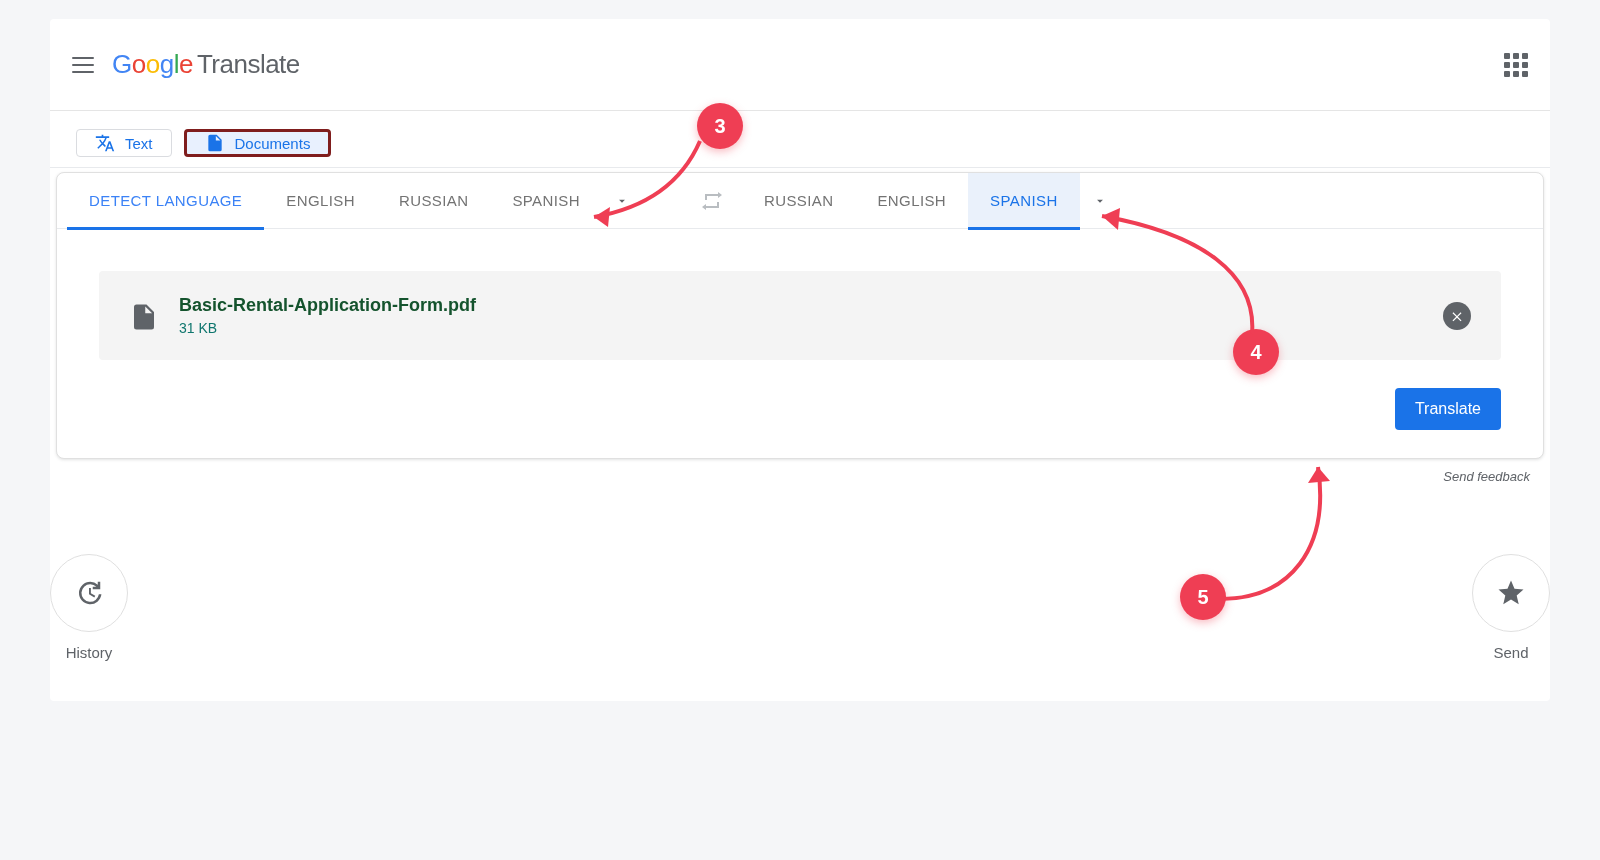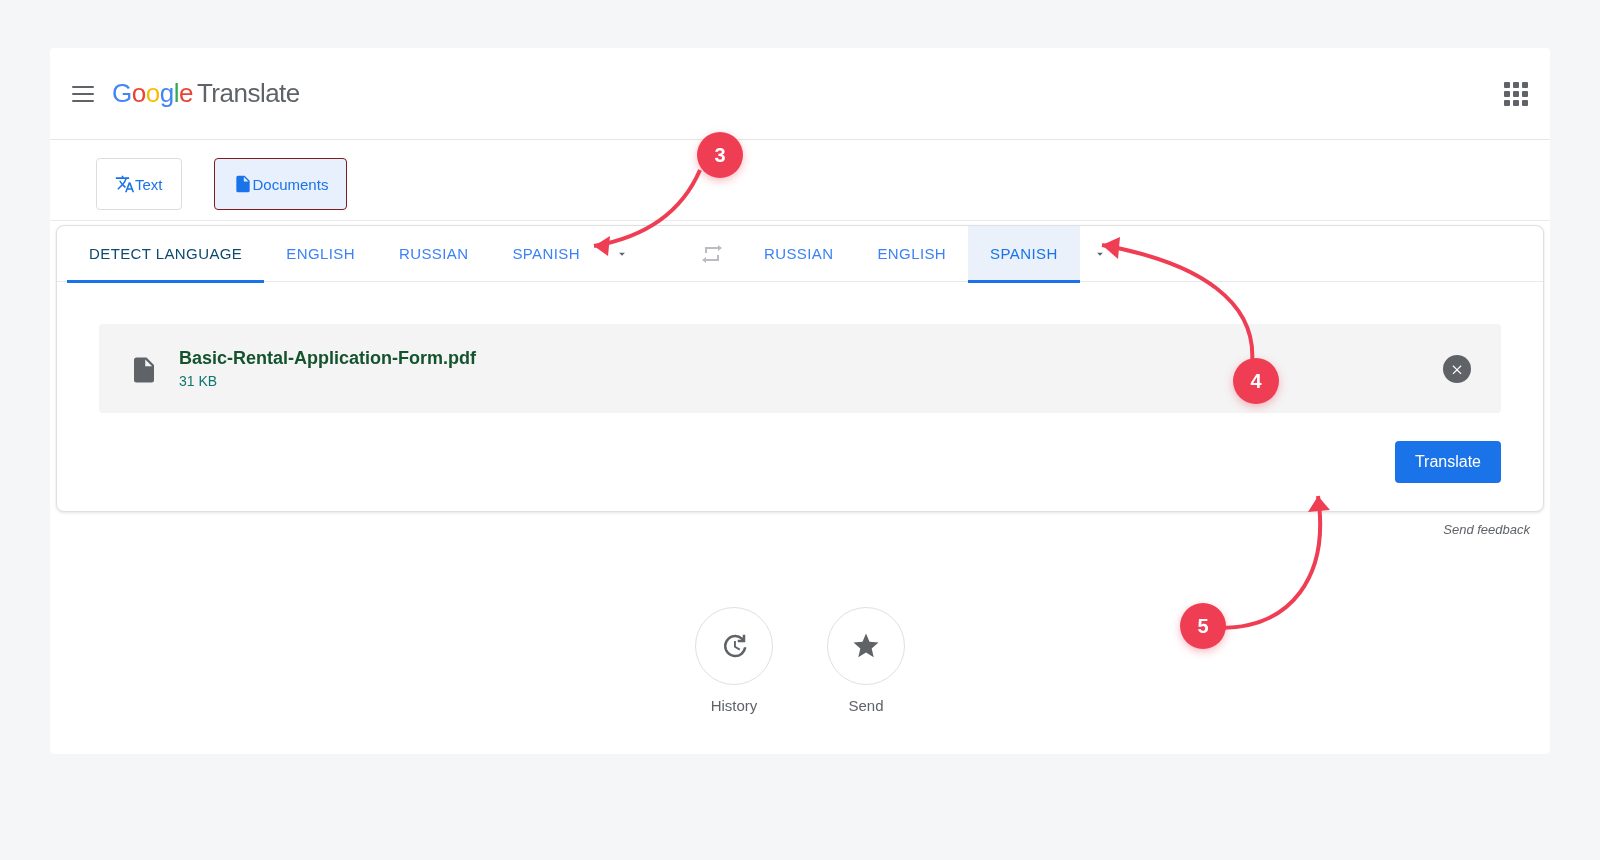--- a/index.html
+++ b/index.html
@@ -1,54 +1,54 @@
 <!DOCTYPE html>
 <html><head>
 <meta charset="utf-8">
 <style>
   * { box-sizing: border-box; margin: 0; padding: 0; }
   html, body { width: 1600px; height: 860px; font-family: Arial, Helvetica, sans-serif; background:#f5f6f8; }
-  .outer-pad { padding: 48px 50px; }
+  .outer-pad { padding: 19px 50px; }
   .app-frame {
     background:#fff; border-radius:4px; box-shadow:0 0 0 1px rgba(0,0,0,0.00);
     overflow: visible; position: relative;
   }
   
   .header {
     display:flex; align-items:center; height:92px; padding:0 22px;
     border-bottom:1px solid #e5e5e5;
   }
   .hamburger { width:24px; height:24px; cursor:pointer; display:flex; flex-direction:column; justify-content:center; gap:5px; margin-right:16px;}
   .hamburger div { height:2px; background:#5f6368; width:22px; border-radius:1px;}
   .logo { display:flex; align-items:baseline; font-size:26px; letter-spacing:-0.5px;}
   .g1{color:#4285F4;} .g2{color:#EA4335;} .g3{color:#FBBC05;} .g4{color:#4285F4;} .g5{color:#34A853;} .g6{color:#EA4335;}
   .logo-trans{ color:#5f6368; font-size:26px; font-weight:400; margin-left:4px;}
   .apps-grid { margin-left:auto; width:24px; height:24px; display:grid; grid-template-columns:repeat(3,6px); grid-template-rows:repeat(3,6px); gap:3px; cursor:pointer;}
   .apps-grid span{ background:#5f6368; border-radius:1px;}
   
   .modebar { display:flex; align-items:center; gap:12px; padding:18px 26px 10px 26px; background:#fff; border-bottom:1px solid #e8eaed;}
-  .mode-chip { display:flex; align-items:center; gap:0; height:52px; padding:0 18px; border-radius:4px; font-size:15px; font-weight:500; cursor:pointer; border:1px solid #dadce0; color:#1a73e8;margin-left:20px;}
-  .mode-chip.active { background:#e8f0fe; border:1px solid #7f1d1d;}
+  .mode-chip { display:flex; align-items:center; gap:10px; height:28px; padding:0 18px; border-radius:4px; font-size:15px; font-weight:500; cursor:pointer; border:1px solid #dadce0; color:#1a73e8;}
+  .mode-chip.active { background:#e8f0fe; border:3px solid #7f1d1d;}
   .mode-chip .mi { width:20px; height:20px; fill:#1a73e8;}
   
   .panel-wrap { padding:0 6px; position:relative; }
   .panel {
     margin:4px 0 0 0; background:#fff; border:1px solid #e0e0e0; border-radius:8px;
     box-shadow: 0 1px 3px rgba(60,64,67,.15);
   }
   .langbar {
     display:flex; align-items:center; height:56px; border-bottom:1px solid #e8eaed;
     padding-left:10px;
   }
   .langtabs { display:flex; align-items:center; }
   .ltab {
     padding:0 22px; height:56px; display:flex; align-items:center; font-size:15px;
-    font-weight:500; letter-spacing:.4px; color:#3b82f6; cursor:pointer; position:relative;
-  }
-  .ltab.active { color:#0c4a6e;}
+    font-weight:500; letter-spacing:.4px; color:#737373; cursor:pointer; position:relative;
+  }
+  .ltab.active { color:#3b82f6;}
   .ltab.active.blue-underline::after{
     content:""; position:absolute; left:0; right:0; bottom:-1px; height:3px; background:#1a73e8;
   }
   .ltab.target-active { color:#1a73e8; background:#eaf1fb;}
   .ltab.target-active::after{
     content:""; position:absolute; left:0; right:0; bottom:-1px; height:3px; background:#1a73e8;
   }
   .chev { width:40px; height:56px; display:flex; align-items:center; justify-content:center; cursor:pointer; color:#5f6368;}
   .swap { width:60px; height:56px; display:flex; align-items:center; justify-content:center; color:#b9bdc1;}
   .langbar .spacer{ flex:0 0 40px;}
@@ -66,21 +66,21 @@
   .file-close { width:28px; height:28px; border-radius:50%; background:#5f6368; display:flex; align-items:center; justify-content:center; cursor:pointer;}
   .file-close svg{ width:14px; height:14px; fill:#fff;}
   .translate-row { display:flex; justify-content:flex-end; margin-top:28px;}
   .translate-btn {
     background:#1a73e8; color:#fff; font-size:16px; font-weight:500;
     border:none; border-radius:4px; height:42px; padding:0 20px; cursor:pointer;
   }
   .feedback-row { display:flex; justify-content:flex-end; padding:10px 14px 0 0; font-size:13px; font-style:italic; color:#5f6368;}
   .feedback-row a{ color:#5f6368; cursor:pointer;margin-left:16px;}
   
-  .footer { display:flex; justify-content:center; gap:54px; padding:70px 0 40px 0;}
+  .footer { display:flex; justify-content:space-between; gap:54px; padding:70px 0 40px 0;}
   .fbtn { display:flex; flex-direction:column; align-items:center; gap:12px; cursor:pointer;}
   .fcirc { width:78px; height:78px; border:1px solid #e0e0e0; border-radius:50%; display:flex; align-items:center; justify-content:center;}
   .fcirc svg{ fill:#5f6368;}
   .flabel { font-size:15px; color:#5f6368;}
   
   .annots { position:absolute; inset:0; pointer-events:none;}
   .badge {
     position:absolute; width:46px; height:46px; background:#ef3e54; border-radius:50%;
     color:#fff; font-size:20px; font-weight:600; display:flex; align-items:center; justify-content:center;
     box-shadow:0 3px 8px rgba(239,62,84,.35);

